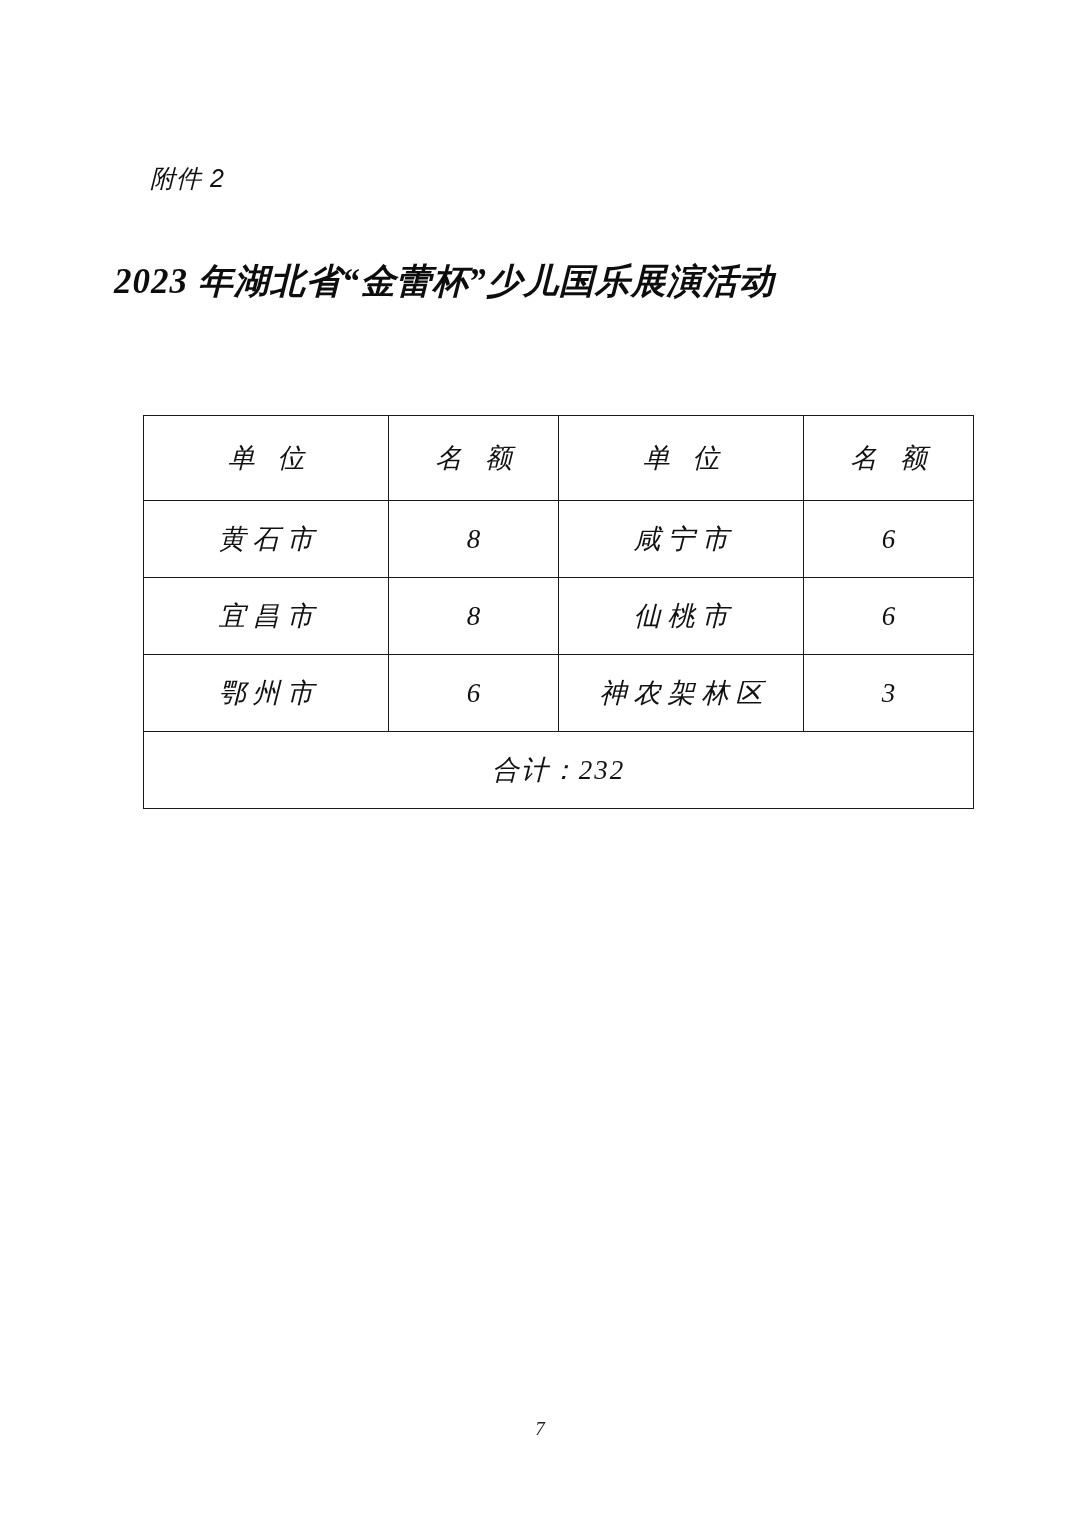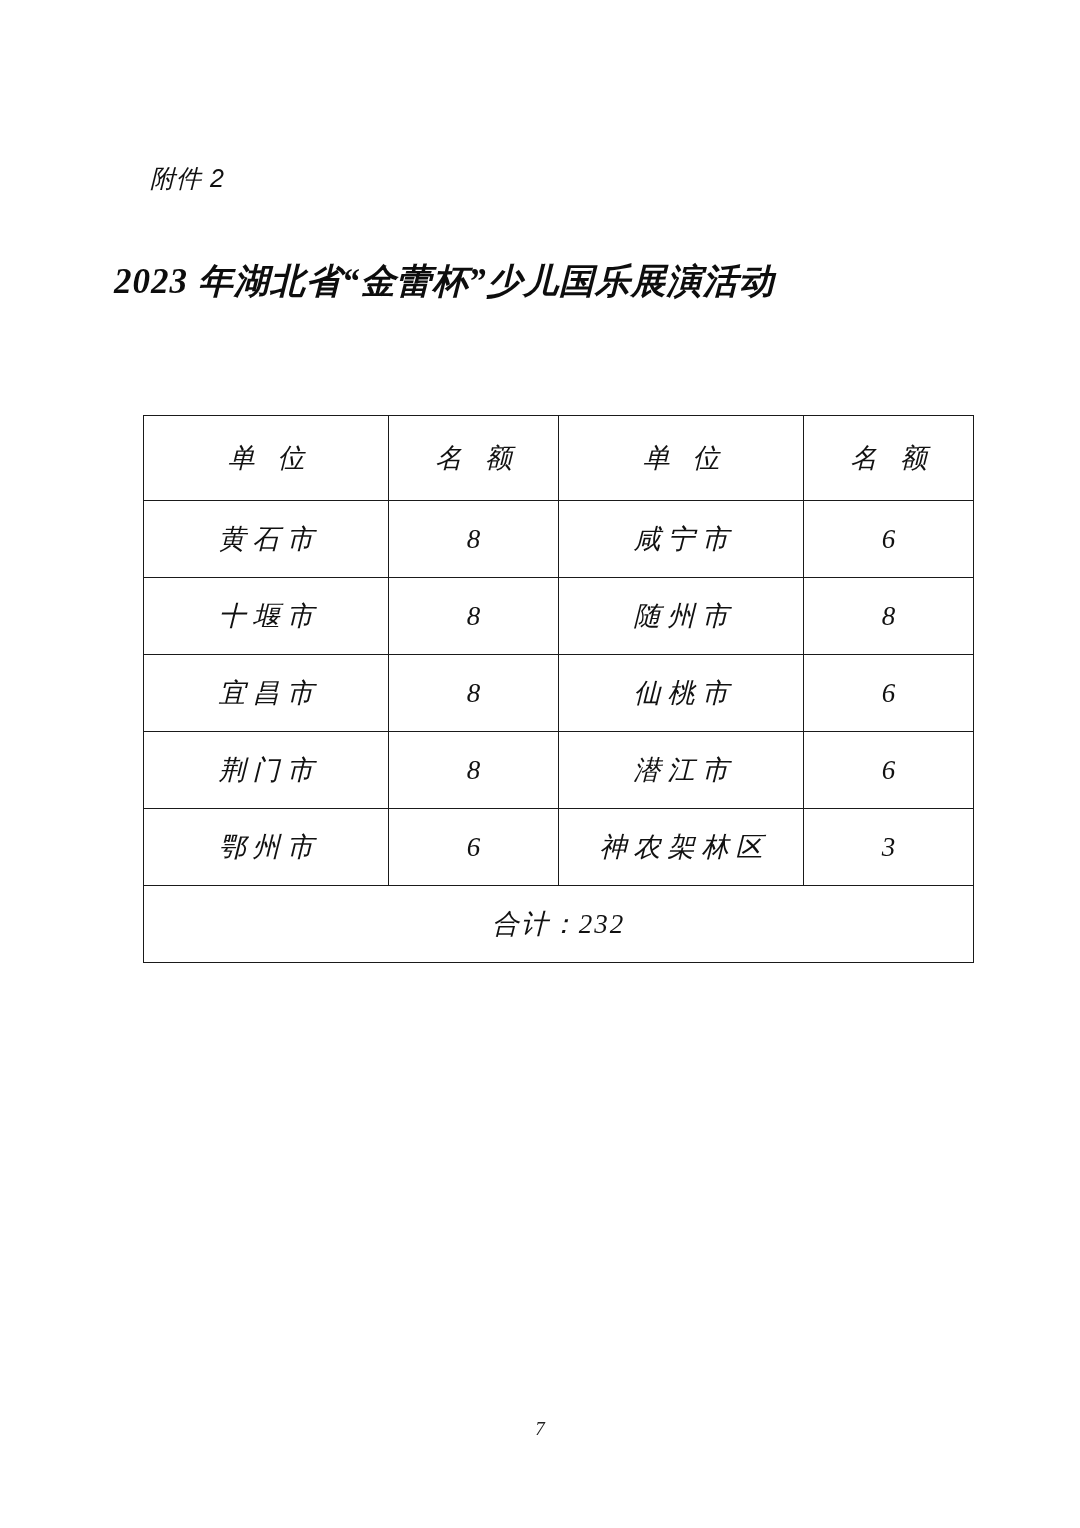--- a/index.html
+++ b/index.html
@@ -126,35 +126,23 @@
         </tr>
       </thead>
       <tbody>
         <tr>
           <td class="unit-cell">黄石市</td>
           <td class="num-cell">8</td>
           <td class="unit-cell">咸宁市</td>
           <td class="num-cell">6</td>
         </tr>
         <tr>
-          <td class="unit-cell">十堰市</td>
-          <td class="num-cell">8</td>
-          <td class="unit-cell">随州市</td>
-          <td class="num-cell">8</td>
-        </tr>
-        <tr>
           <td class="unit-cell">宜昌市</td>
           <td class="num-cell">8</td>
           <td class="unit-cell">仙桃市</td>
-          <td class="num-cell">6</td>
-        </tr>
-        <tr>
-          <td class="unit-cell">荆门市</td>
-          <td class="num-cell">8</td>
-          <td class="unit-cell">潜江市</td>
           <td class="num-cell">6</td>
         </tr>
         <tr>
           <td class="unit-cell">鄂州市</td>
           <td class="num-cell">6</td>
           <td class="unit-cell">神农架林区</td>
           <td class="num-cell">3</td>
         </tr>
         <tr>
           <td class="total-cell" colspan="4">合计：232</td>

